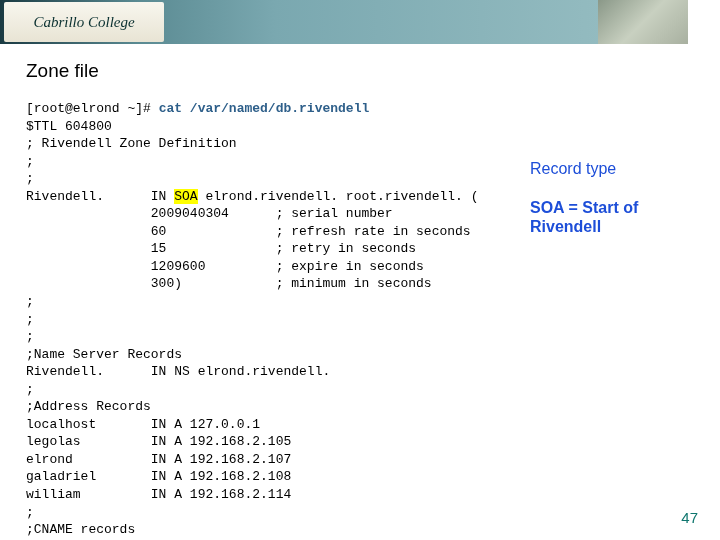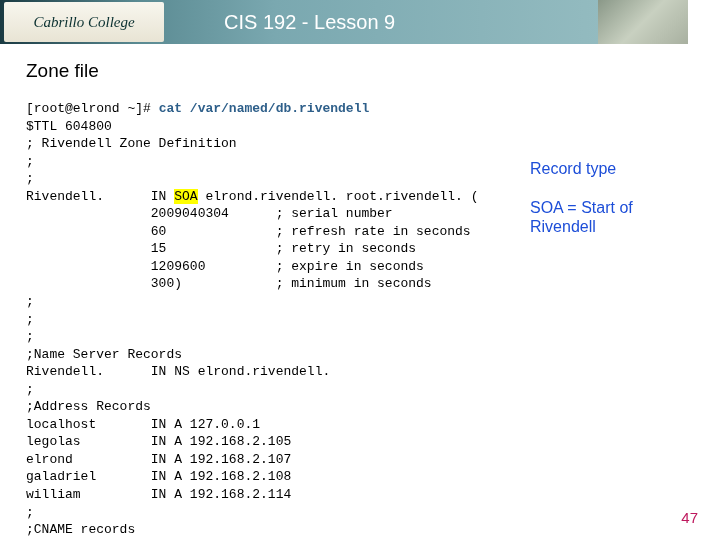--- a/index.html
+++ b/index.html
@@ -7,29 +7,28 @@
   .header-banner { width: 688px; height: 44px; background: linear-gradient(to right, #1a3a42 0%, #5a8a92 20%, #7aa8b0 40%, #9ac0c4 100%); position: relative; display: flex; align-items: center; }
   .logo-area { width: 160px; height: 40px; background: linear-gradient(to bottom, #f8f6ee 0%, #e8e4d4 100%); margin-left: 4px; display: flex; align-items: center; justify-content: center; font-family: 'Brush Script MT', cursive; font-size: 15px; color: #0a3030; font-style: italic; border-radius: 2px; }
   .title { color: #fff; font-size: 20px; margin-left: 60px; font-weight: normal; }
   .header-img { position: absolute; right: 0; top: 0; width: 90px; height: 44px; background: linear-gradient(135deg, #8a9888 0%, #c8d0c0 50%, #a8b0a0 100%); }
   .section-title { font-family: Verdana, sans-serif; font-weight: normal; font-size: 19px; color: #000; margin: 16px 0 0 26px; }
   .code { font-family: 'Courier New', monospace; font-size: 13px; color: #000; margin: 18px 0 0 26px; white-space: pre; line-height: 1.35; }
   .cmd { color: #2e5f8a; font-weight: bold; }
   .hl { background: #ffff00; }
   .annot { position: absolute; font-family: Arial, sans-serif; font-size: 16px; color: #1d4ed8; }
   .annot1 { left: 530px; top: 160px; }
-  .annot2 { left: 530px; top: 198px; line-height: 1.2; }
-  .pagenum { position: absolute; right: 22px; bottom: 14px; font-size: 15px; color: #be185d; }
+  .annot2 { left: 530px; top: 198px; line-height: 1.2; font-weight: bold; }
+  .pagenum { position: absolute; right: 22px; bottom: 14px; font-size: 15px; color: #0f766e; }
 </style>
 </head>
 <body>
 
 <div class="header-banner">
   <div class="logo-area">Cabrillo College</div>
-  <div class="title">CIS 192 - Lesson 9</div>
   <div class="header-img"></div>
 </div>
 
 <div class="section-title">Zone file</div>
 
 <div class="code"><span>[root@elrond ~]# </span><span class="cmd">cat /var/named/db.rivendell</span>
 <span>$TTL 604800</span>
 <span>; Rivendell Zone Definition</span>
 <span>;</span>
 <span>;</span>

